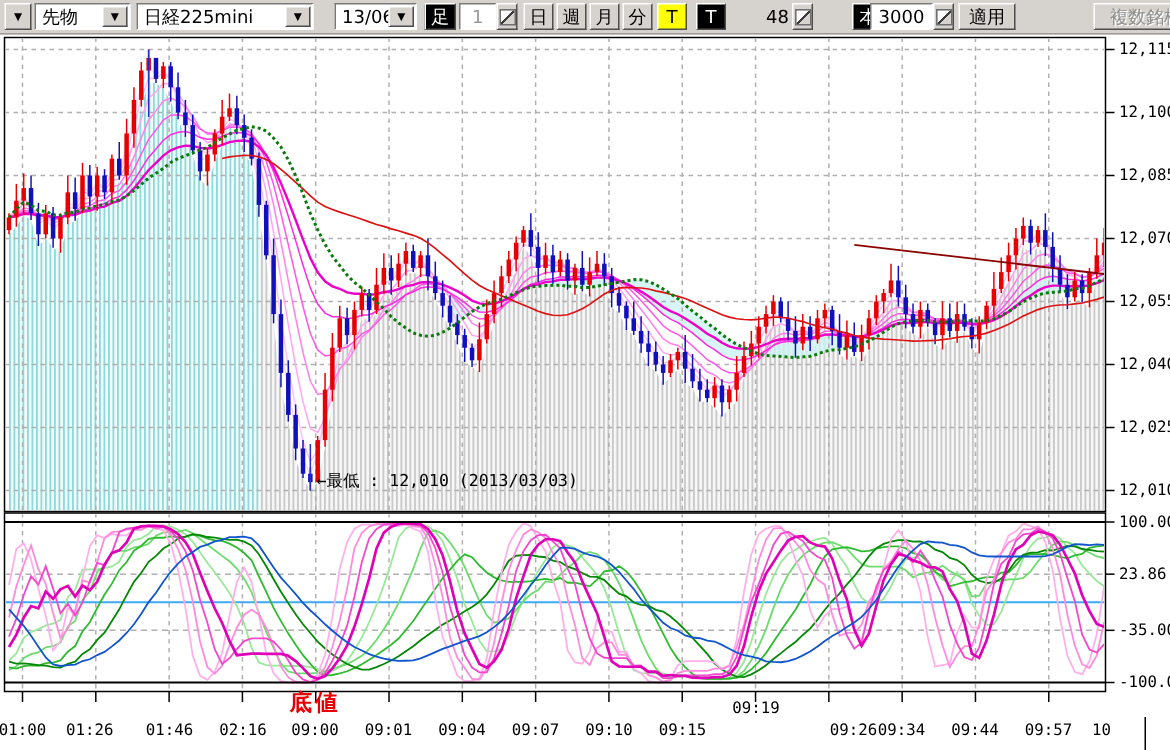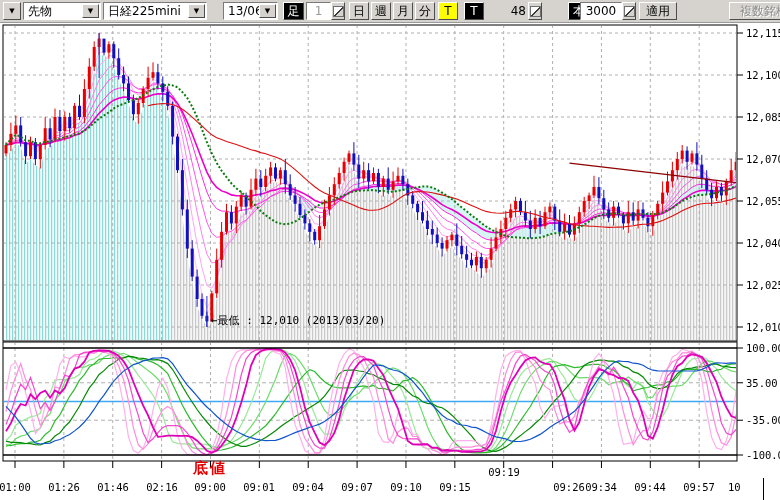--- a/index.html
+++ b/index.html
@@ -453,25 +453,25 @@
       <line x1="552.5699999999999" y1="461" x2="552.5699999999999" y2="468" stroke="#000"></line>
       <line x1="601.4399999999999" y1="461" x2="601.4399999999999" y2="468" stroke="#000"></line>
       <line x1="650.31" y1="461" x2="650.31" y2="468" stroke="#000"></line>
       <line x1="699.18" y1="461" x2="699.18" y2="468" stroke="#000"></line>
     </svg>
 
   <div id="toolbar">
     <div class="tbi raised" style="left:3px;width:18px;">
       <span style="font-size:7px;">▼</span>
     </div>
-    <div class="tbi sunken combo" style="left:23px;width:78px;">
+    <div class="tbi sunken combo" style="left:23px;width:64px;">
       <span>先物</span>
       <span class="arrow">▼</span>
     </div>
-    <div class="tbi sunken combo" style="left:103px;width:104px;">
+    <div class="tbi sunken combo" style="left:91px;width:118px;">
       <span>日経225mini</span>
       <span class="arrow">▼</span>
     </div>
     <div class="tbi sunken combo" style="left:223px;width:55px;">
       <span>13/06</span>
       <span class="arrow">▼</span>
     </div>
     <div class="tbi btn-black" style="left:283px;width:21px;">足</div>
     <div class="tbi sunken dis-text" style="left:306px;width:25px;">1</div>
     <div class="tbi raised spin" style="left:331px;">
@@ -489,42 +489,42 @@
     </div>
     <div class="tbi btn-black" style="left:536px;width:34px;margin-left:32px;">本数</div>
     <div class="tbi sunken" style="left:580px;width:42px;">3000</div>
     <div class="tbi raised spin" style="left:622px;">
       <span class="diag"></span>
     </div>
     <div class="tbi raised" style="left:639px;width:38px;">適用</div>
     <div class="tbi raised btn-disabled" style="left:729px;width:70px;">複数銘柄</div>
   </div>
 
-  <div class="anno" style="left:211px;top:313px;">←最低 : 12,010 (2013/03/20)</div>
+  <div class="anno" style="left:211px;top:313px;">←最低 : 12,010 (2013/03/03)</div>
   <div id="anno-bottom" style="left:193px;top:459px;">底値</div>
 
   <div id="price-axis">
       <div class="axlbl" style="left:746px;top:27px;">12,115</div>
       <div class="axlbl" style="left:746px;top:69px;">12,100</div>
       <div class="axlbl" style="left:746px;top:111px;">12,085</div>
       <div class="axlbl" style="left:746px;top:153px;">12,070</div>
       <div class="axlbl" style="left:746px;top:195px;">12,055</div>
       <div class="axlbl" style="left:746px;top:237px;">12,040</div>
       <div class="axlbl" style="left:746px;top:279px;">12,025</div>
       <div class="axlbl" style="left:746px;top:321px;">12,010</div>
     </div>
   <div id="osc-axis">
       <div class="axlbl" style="left:746px;top:342px;width:34px;overflow:hidden;">100.00</div>
-      <div class="axlbl" style="left:746px;top:377px;width:34px;overflow:hidden;">35.00</div>
+      <div class="axlbl" style="left:746px;top:377px;width:34px;overflow:hidden;">23.86</div>
       <div class="axlbl" style="left:746px;top:414px;width:34px;overflow:hidden;">-35.00</div>
       <div class="axlbl" style="left:746px;top:449px;width:34px;overflow:hidden;">-100.00</div>
     </div>
   <div id="time-axis">
       <div class="axlbl" style="left:-5px;top:481px;width:40px;text-align:center;">01:00</div>
-      <div class="axlbl" style="left:44px;top:481px;width:40px;text-align:center;">01:26</div>
+      <div class="axlbl" style="left:44px;top:481px;width:40px;">01:26</div>
       <div class="axlbl" style="left:93px;top:481px;width:40px;text-align:center;">01:46</div>
       <div class="axlbl" style="left:142px;top:481px;width:40px;text-align:center;">02:16</div>
       <div class="axlbl" style="left:190px;top:481px;width:40px;text-align:center;">09:00</div>
       <div class="axlbl" style="left:239px;top:481px;width:40px;text-align:center;">09:01</div>
       <div class="axlbl" style="left:288px;top:481px;width:40px;text-align:center;">09:04</div>
       <div class="axlbl" style="left:337px;top:481px;width:40px;text-align:center;">09:07</div>
       <div class="axlbl" style="left:386px;top:481px;width:40px;text-align:center;">09:10</div>
       <div class="axlbl" style="left:435px;top:481px;width:40px;text-align:center;">09:15</div>
       <div class="axlbl" style="left:484px;top:466px;width:40px;text-align:center;">09:19</div>
       <div class="axlbl" style="left:533px;top:481px;width:40px;text-align:center;margin-left:16px;">09:26</div>

